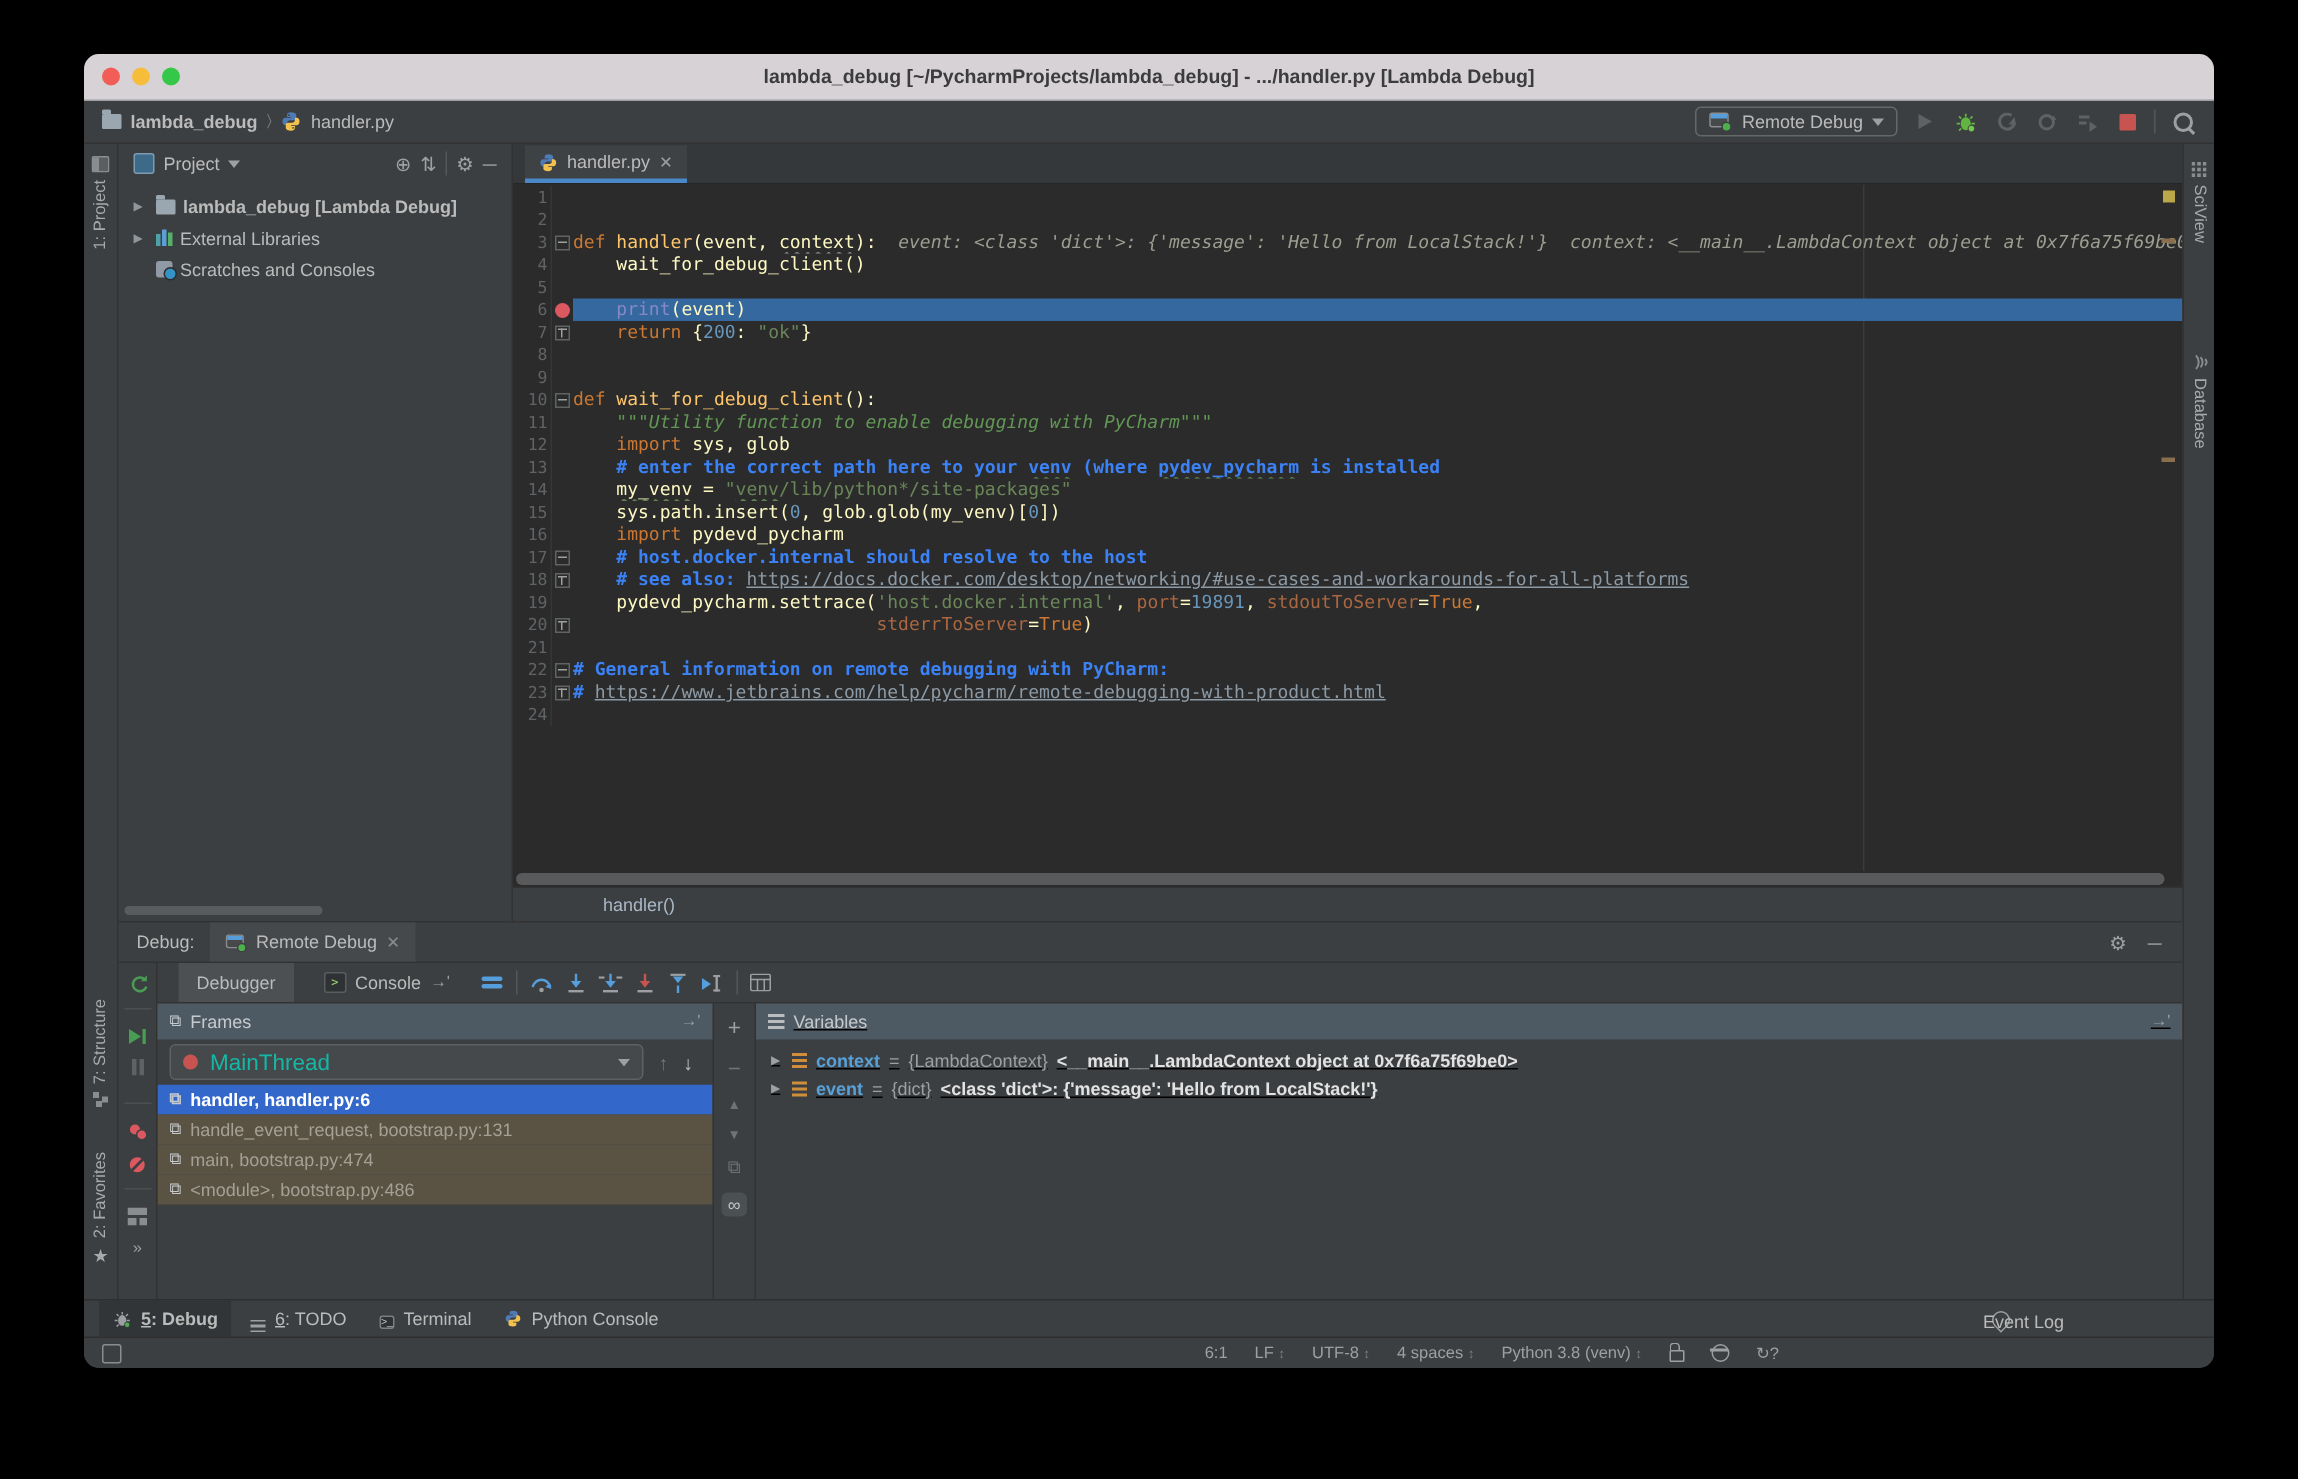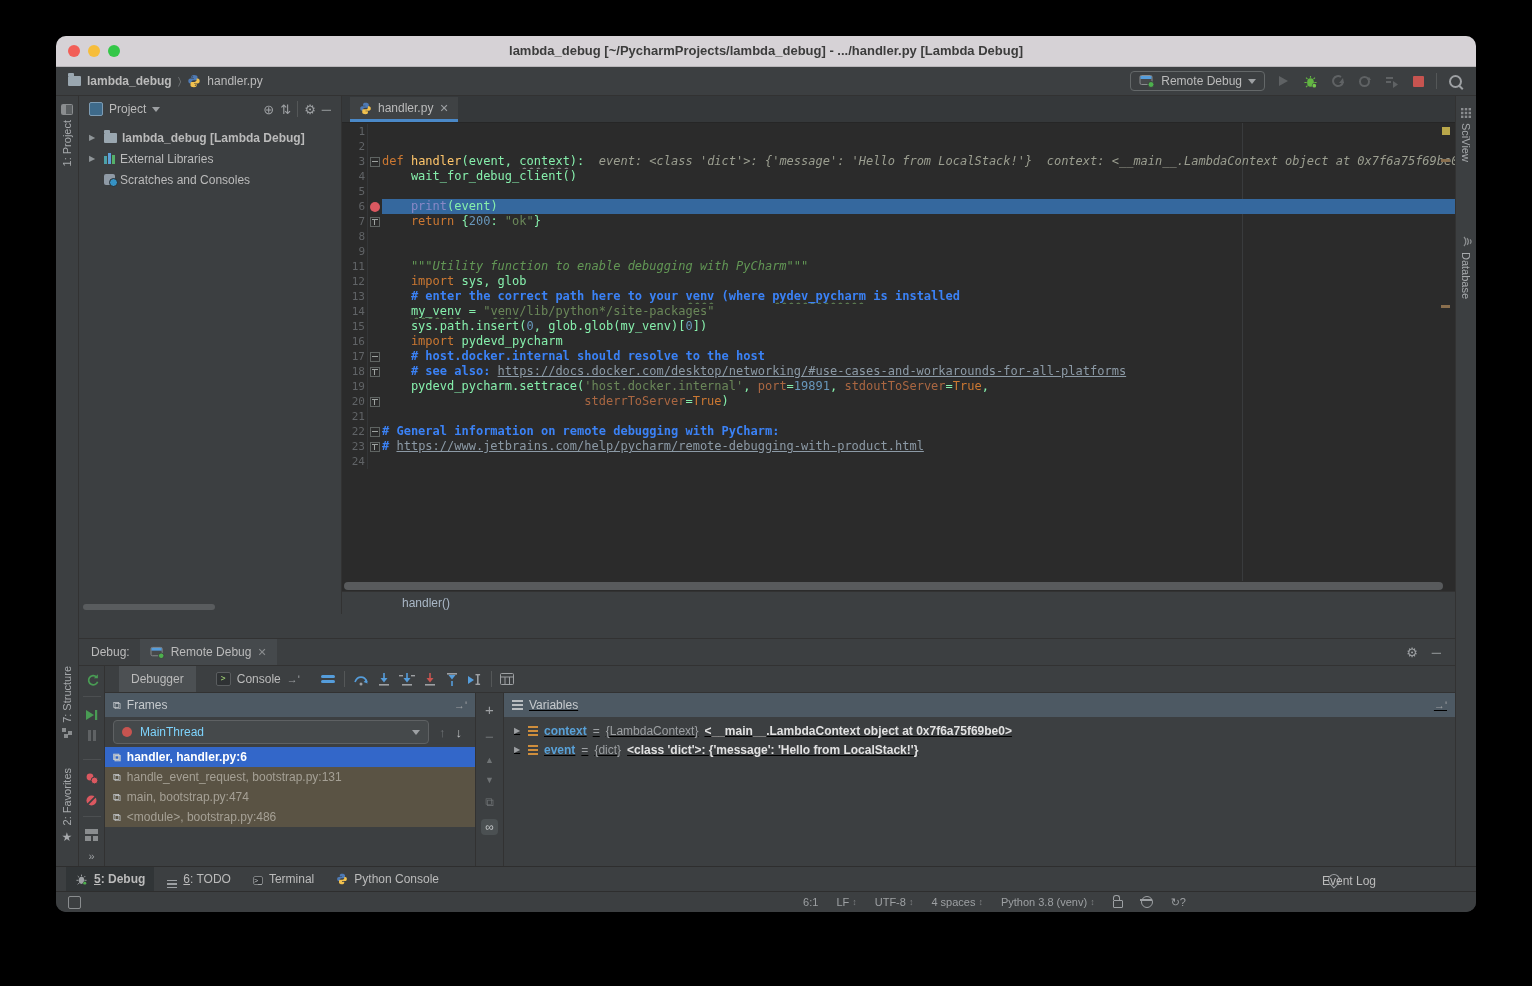--- a/index.html
+++ b/index.html
@@ -32,21 +32,21 @@
   .vsep{width:1px;height:16px;background:#545758;}
   .search-ico{width:9px;height:9px;border:2px solid #9da0a3;border-radius:50%;position:relative;display:inline-block;}
   .search-ico::after{content:"";position:absolute;width:2px;height:5px;background:#9da0a3;transform:rotate(-45deg);left:9px;top:8px;}
   
   .body{flex:1;display:flex;min-height:0;}
   .lstrip{width:22px;flex:none;background:#3c3f41;border-right:1px solid #323232;position:relative;}
   .rstrip{width:20px;flex:none;background:#3c3f41;border-left:1px solid #323232;position:relative;}
   .vlabel{writing-mode:vertical-rl;transform:rotate(180deg);font-size:11px;color:#a7aaad;white-space:nowrap;}
   .vlabel-r{writing-mode:vertical-rl;font-size:11px;color:#a7aaad;white-space:nowrap;}
   .stripgrp{position:absolute;left:0;right:0;display:flex;flex-direction:column;align-items:center;gap:5px;}
-  .center{flex:1;display:flex;flex-direction:column;min-width:0;gap:24px;}
+  .center{flex:1;display:flex;flex-direction:column;min-width:0;}
   .mainsplit{height:518px;flex:none;display:flex;min-width:0;}
   
   .proj{width:262px;flex:none;border-right:1px solid #323232;display:flex;flex-direction:column;position:relative;}
   .proj-head{height:26px;flex:none;display:flex;align-items:center;font-size:12px;color:#bbbbbb;padding:0 10px;gap:6px;border-bottom:1px solid #3c3f41;}
   .proj-head .sq{width:12px;height:12px;background:#3e6a8a;border:1px solid #7d9cb4;border-radius:2px;}
   .proj-head .grow{flex:1;}
   .hicon{color:#9da0a3;font-size:13px;line-height:1;}
   .tree{padding-top:4px;font-size:12px;color:#bbbbbb;flex:1;}
   .trow{display:flex;align-items:center;height:21px;padding-left:6px;gap:5px;}
   .chev{width:14px;color:#8f9598;font-size:8px;text-align:center;}
@@ -69,21 +69,21 @@
   .crow{display:flex;height:15px;line-height:15px;position:relative;white-space:pre;}
   .lnum{width:23px;flex:none;text-align:right;color:#606366;font-size:11px;padding-right:2px;border-right:1px solid #343638;}
   .lfold{width:14px;flex:none;display:flex;align-items:center;justify-content:center;position:relative;}
   .ctext{flex:1;overflow:hidden;color:#a9b7c6;}
   .crow.exec .ctext{background:#35689e;}
   .bpdot{width:10px;height:10px;border-radius:50%;background:#db5860;}
   .fold{width:8px;height:8px;border:1px solid #5f6462;position:relative;background:#2b2b2b;box-sizing:content-box;}
   .fold.fstart::after{content:"";position:absolute;left:1px;right:1px;top:3px;height:1px;background:#9da2a0;}
   .fold.fend::after{content:"";position:absolute;left:3px;top:1px;bottom:1px;width:1px;background:#9da2a0;}
   .fold.fend::before{content:"";position:absolute;left:1px;top:1px;right:1px;height:1px;background:#9da2a0;}
-  .s-k{color:#cc7832;} .s-f{color:#ffc66b;} .s-s{color:#6a8759;} .s-d{color:#86efac;}
+  .s-k{color:#cc7832;} .s-f{color:#ffc66b;} .s-s{color:#6a8759;} .s-d{color:#fef9c3;}
   .s-c{color:#3b82f6;font-weight:bold;} .s-doc{color:#629755;font-style:italic;} .s-n{color:#6897bb;}
   .s-b{color:#8888c6;} .s-pn{color:#aa6742;}
   .s-lnk{color:#8c9aa6;text-decoration:underline;}
   .s-h{color:#9b9e90;font-style:italic;}
   .wg{text-decoration:underline wavy #8a8a8a;text-decoration-skip-ink:none;text-underline-offset:2px;}
   .ww{text-decoration:underline wavy #5f8153;text-decoration-skip-ink:none;text-underline-offset:2px;}
   .stripe-mark{position:absolute;right:5px;}
   .hscroll{height:10px;flex:none;position:relative;background:#2b2b2b;}
   .hscroll .thumb{position:absolute;left:2px;right:12px;top:1px;height:8px;border-radius:4px;background:#585a5c;}
   .ebreadcrumb{height:22px;flex:none;background:#3c3f41;border-top:1px solid #323232;display:flex;align-items:center;
@@ -108,21 +108,21 @@
   .dbg-content{flex:1;display:flex;min-height:0;}
   .frames{width:370px;flex:none;border-right:1px solid #323232;display:flex;flex-direction:column;}
   .panel-head{height:24px;flex:none;background:#4d5963;display:flex;align-items:center;gap:6px;padding:0 8px;
               color:#c6cacd;font-size:12px;}
   .panel-head .grow{flex:1;}
   .ham{display:inline-flex;flex-direction:column;gap:2px;}
   .ham i{width:11px;height:2px;background:#b9bdc0;display:block;}
   .ham.orange i{background:#cf8e3c;width:10px;height:2px;}
   .threadrow{height:30px;flex:none;display:flex;align-items:center;gap:10px;padding:0 8px;}
   .threadsel{flex:1;max-width:298px;height:22px;border:1px solid #5e6163;background:#45494b;border-radius:4px;
-             display:flex;align-items:center;gap:8px;padding:0 8px;color:#7dd3fc;font-size:12px;}
+             display:flex;align-items:center;gap:8px;padding:0 8px;color:#14b8a6;font-size:15px;}
   .tdot{width:10px;height:10px;border-radius:50%;background:#c75450;}
   .threadsel .grow{flex:1;}
   .arr{font-size:13px;color:#c0c3c5;}
   .arr.dim{color:#6f7375;}
   .framelist{flex:1;font-size:12px;overflow:hidden;}
   .frow{height:20px;display:flex;align-items:center;gap:6px;padding-left:8px;color:#a6a6a6;}
   .frow.selected{background:#3367c9;color:#ffffff;font-weight:bold;}
   .frow.library{background:#5a5344;color:#a5a095;}
   .fico{color:#c6cacd;font-size:11px;line-height:1;}
   .ministrip{width:27px;flex:none;border-right:1px solid #323232;display:flex;flex-direction:column;align-items:center;
@@ -322,20 +322,21 @@
               <div style="position:relative;padding-top:1px;">
                   <div class="crow"><span class="lnum">1</span><span class="lfold"></span><span class="ctext"></span></div>
                   <div class="crow"><span class="lnum">2</span><span class="lfold"></span><span class="ctext"></span></div>
                   <div class="crow"><span class="lnum">3</span><span class="lfold"><span class="fold fstart"></span></span><span class="ctext"><span class="s-k">def </span><span class="s-f">handler</span><span class="s-d">(event, </span><span class="s-d wg">context</span><span class="s-d">):</span><span class="s-h">  event: &lt;class 'dict'&gt;: {'message': 'Hello from LocalStack!'}  context: &lt;__main__.LambdaContext object at 0x7f6a75f69be0&gt;</span></span></div>
                   <div class="crow"><span class="lnum">4</span><span class="lfold"></span><span class="ctext"><span class="s-d">    wait_for_debug_client()</span></span></div>
                   <div class="crow"><span class="lnum">5</span><span class="lfold"></span><span class="ctext"></span></div>
                   <div class="crow exec"><span class="lnum">6</span><span class="lfold"><span class="bpdot"></span></span><span class="ctext"><span class="s-b">    print</span><span class="s-d">(event)</span></span></div>
                   <div class="crow"><span class="lnum">7</span><span class="lfold"><span class="fold fend"></span></span><span class="ctext"><span class="s-k">    return </span><span class="s-d">{</span><span class="s-n">200</span><span class="s-d">: </span><span class="s-s">"ok"</span><span class="s-d">}</span></span></div>
                   <div class="crow"><span class="lnum">8</span><span class="lfold"></span><span class="ctext"></span></div>
                   <div class="crow"><span class="lnum">9</span><span class="lfold"></span><span class="ctext"></span></div>
+                  <div class="crow"><span class="lnum">10</span><span class="lfold"><span class="fold fstart"></span></span><span class="ctext"><span class="s-k">def </span><span class="s-f">wait_for_debug_client</span><span class="s-d">():</span></span></div>
                   <div class="crow"><span class="lnum">11</span><span class="lfold"></span><span class="ctext"><span class="s-doc">    """Utility function to enable debugging with PyCharm"""</span></span></div>
                   <div class="crow"><span class="lnum">12</span><span class="lfold"></span><span class="ctext"><span class="s-k">    import </span><span class="s-d">sys, glob</span></span></div>
                   <div class="crow"><span class="lnum">13</span><span class="lfold"></span><span class="ctext"><span class="s-c">    # enter the correct path here to your </span><span class="s-c ww">venv</span><span class="s-c"> (where </span><span class="s-c ww">pydev_pycharm</span><span class="s-c"> is installed</span></span></div>
                   <div class="crow"><span class="lnum">14</span><span class="lfold"></span><span class="ctext"><span class="s-d">    </span><span class="s-d ww">my_venv</span><span class="s-d"> = </span><span class="s-s">"</span><span class="s-s ww">venv</span><span class="s-s">/lib/python*/site-packages"</span></span></div>
                   <div class="crow"><span class="lnum">15</span><span class="lfold"></span><span class="ctext"><span class="s-d">    sys.path.insert(</span><span class="s-n">0</span><span class="s-d">, glob.glob(my_venv)[</span><span class="s-n">0</span><span class="s-d">])</span></span></div>
                   <div class="crow"><span class="lnum">16</span><span class="lfold"></span><span class="ctext"><span class="s-k">    import </span><span class="s-d">pydevd_pycharm</span></span></div>
                   <div class="crow"><span class="lnum">17</span><span class="lfold"><span class="fold fstart"></span></span><span class="ctext"><span class="s-c">    # host.docker.internal should resolve to the host</span></span></div>
                   <div class="crow"><span class="lnum">18</span><span class="lfold"><span class="fold fend"></span></span><span class="ctext"><span class="s-c">    # see also: </span><span class="s-lnk">https://docs.docker.com/desktop/networking/#use-cases-and-workarounds-for-all-platforms</span></span></div>
                   <div class="crow"><span class="lnum">19</span><span class="lfold"></span><span class="ctext"><span class="s-d">    pydevd_pycharm.settrace(</span><span class="s-s">'host.docker.internal'</span><span class="s-d">, </span><span class="s-pn">port</span><span class="s-d">=</span><span class="s-n">19891</span><span class="s-d">, </span><span class="s-pn">stdoutToServer</span><span class="s-d">=</span><span class="s-k">True</span><span class="s-d">,</span></span></div>
                   <div class="crow"><span class="lnum">20</span><span class="lfold"><span class="fold fend"></span></span><span class="ctext"><span class="s-pn">                            stderrToServer</span><span class="s-d">=</span><span class="s-k">True</span><span class="s-d">)</span></span></div>

